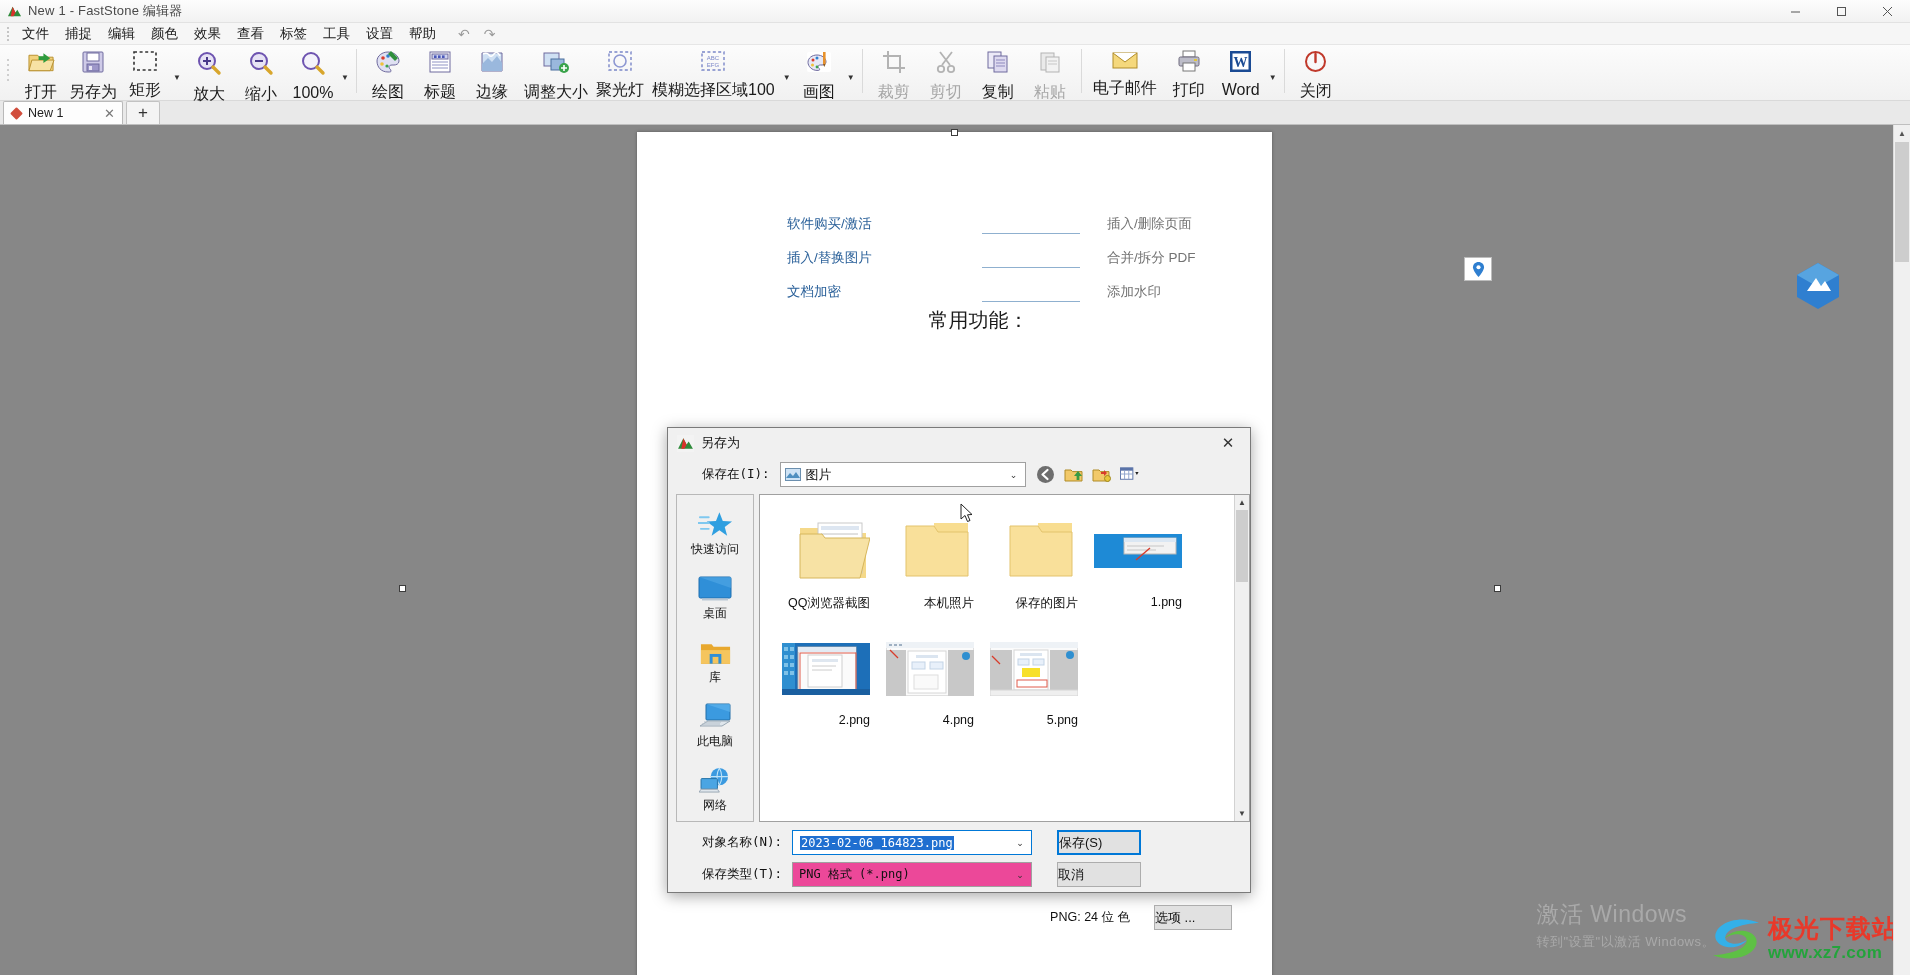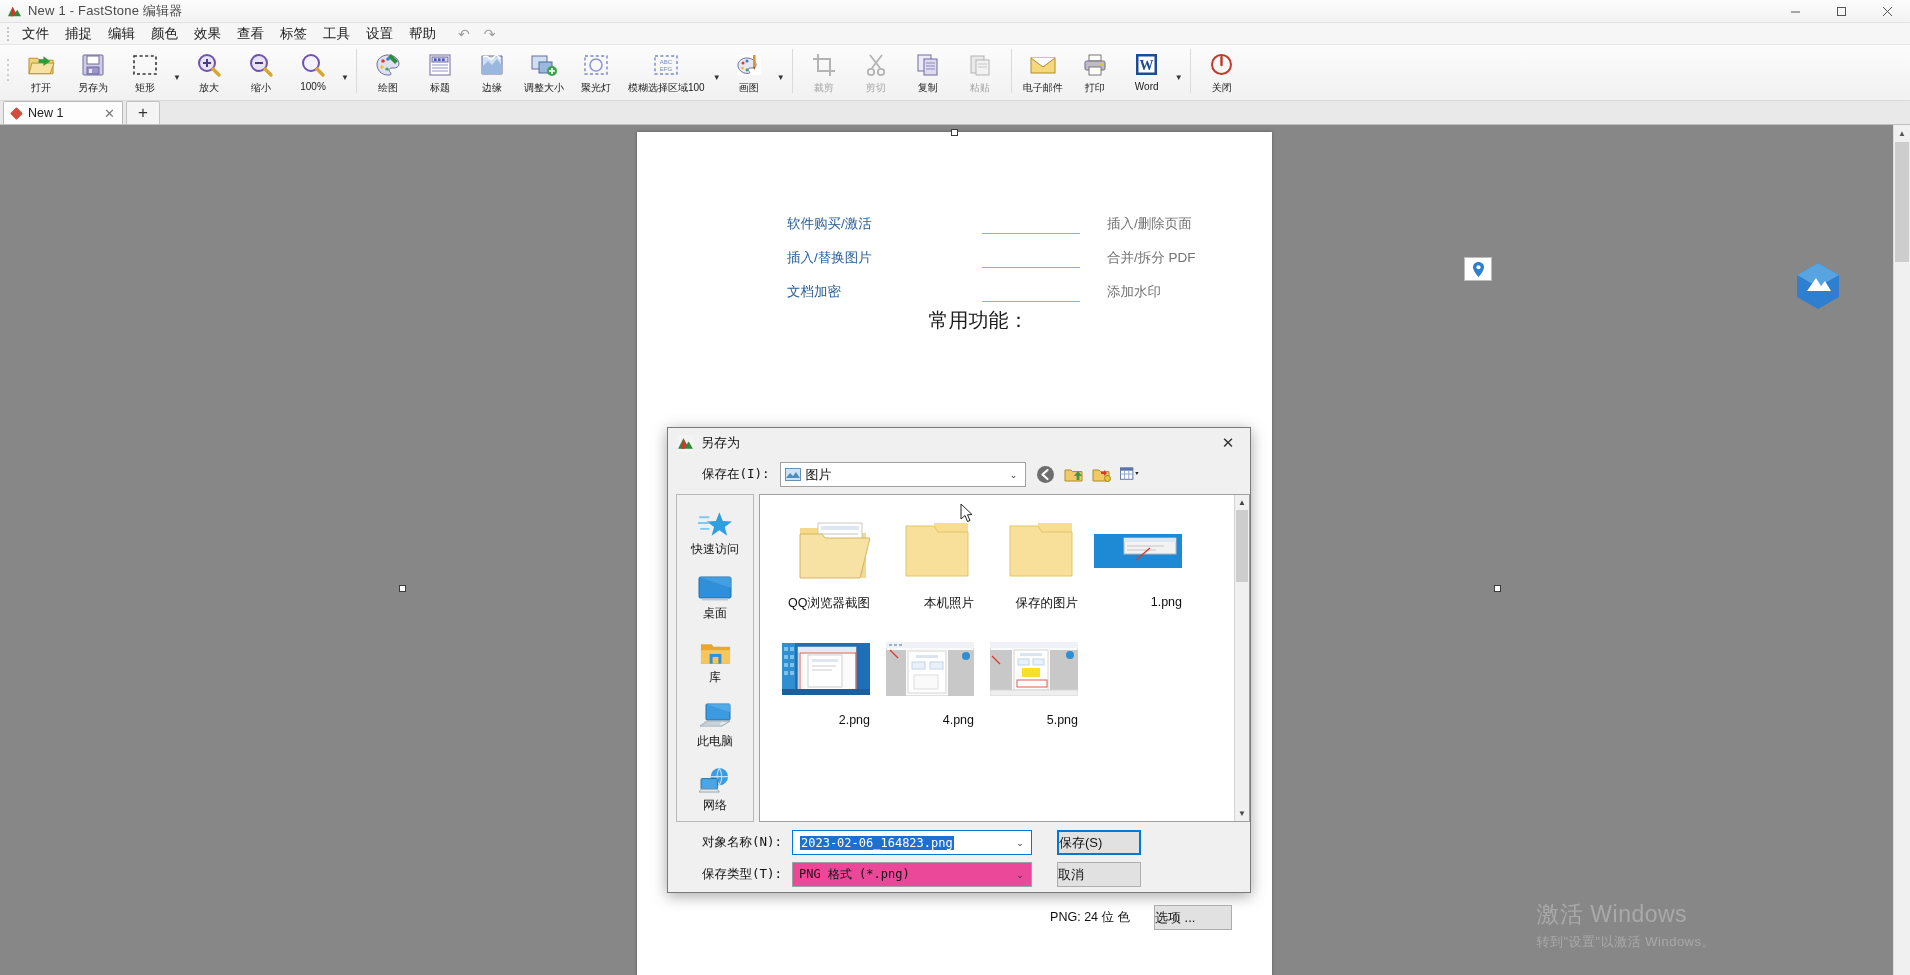--- a/index.html
+++ b/index.html
@@ -46,21 +46,21 @@
     padding-left:4px; flex:0 0 56px; position:relative;
   }
   .tgrip{width:7px;height:46px;display:flex;flex-direction:column;justify-content:center;
     align-items:center;gap:3px;margin-right:4px;padding-top:4px;}
   .tgrip i{display:block;width:2px;height:2px;background:#c0c0c0;border-radius:50%;}
   .tbtn{
     width:52px; height:54px; display:flex; flex-direction:column; align-items:center;
     justify-content:flex-start; padding-top:5px; cursor:default;
   }
   .tbtn .ic{ width:30px;height:29px; display:flex;align-items:center;justify-content:center;}
-  .tbtn .lb{ font-size:10px; color:#1b1b1b; margin-top:2px; white-space:nowrap;}
+  .tbtn .lb{ font-size:16px; color:#1b1b1b; margin-top:8px; white-space:nowrap;}
   .tbtn.wide{width:auto;padding-left:6px;padding-right:6px;}
   .tbtn.dis .lb{color:#a7a7a7;}
   .caret{ width:12px;height:54px; display:flex;align-items:flex-end;justify-content:center;
     padding-bottom:17px; font-size:8px;color:#333; cursor:default;}
   .tsep{ width:1px; height:44px; background:#dadada; margin:4px 5px 0 5px; }
 
   
   .tabstrip{
     height:24px; background:#e9e9e9; border-bottom:1px solid #bfbfbf;
     display:flex; align-items:flex-end; padding-left:3px; flex:0 0 24px;
@@ -588,20 +588,32 @@
         <path d="M25 2 L46 14 L25 26 L4 14 Z" fill="#57a4e0"></path>
         <path d="M14 30 l9-13 5 8 4-5 6 10z" fill="#fff"></path>
       </svg>
     </div>
 
     <div class="wm-win">
       <span>激活 Windows</span>
       <span class="l2">转到"设置"以激活 Windows。</span>
     </div>
 
+    <div class="wm-dl">
+      <span class="swirl">
+        <svg width="54" height="44" viewBox="0 0 54 44">
+          <path d="M50 6C40 1 22 1 12 9 2 17 6 28 18 30c8 1.5 16-2 20-7-6 4-14 5-19 2-5-3-3-9 4-13 8-4 20-6 27-6z" fill="#34b0e8"></path>
+          <path d="M4 38c10 5 28 5 38-3 10-8 6-19-6-21-8-1.5-16 2-20 7 6-4 14-5 19-2 5 3 3 9-4 13-8 4-20 6-27 6z" fill="#5ec045"></path>
+        </svg>
+      </span>
+      <span class="txt">
+        <span class="t1">极光下载站</span>
+        <span class="t2">www.xz7.com</span>
+      </span>
+    </div>
 
     <div class="vsb">
       <div class="arw">▲</div>
       <div class="thumb"></div>
     </div>
 
     <div class="dlg">
       <div class="dlg-title">
         <span class="dicon">
           <svg width="17" height="17" viewBox="0 0 16 16">

